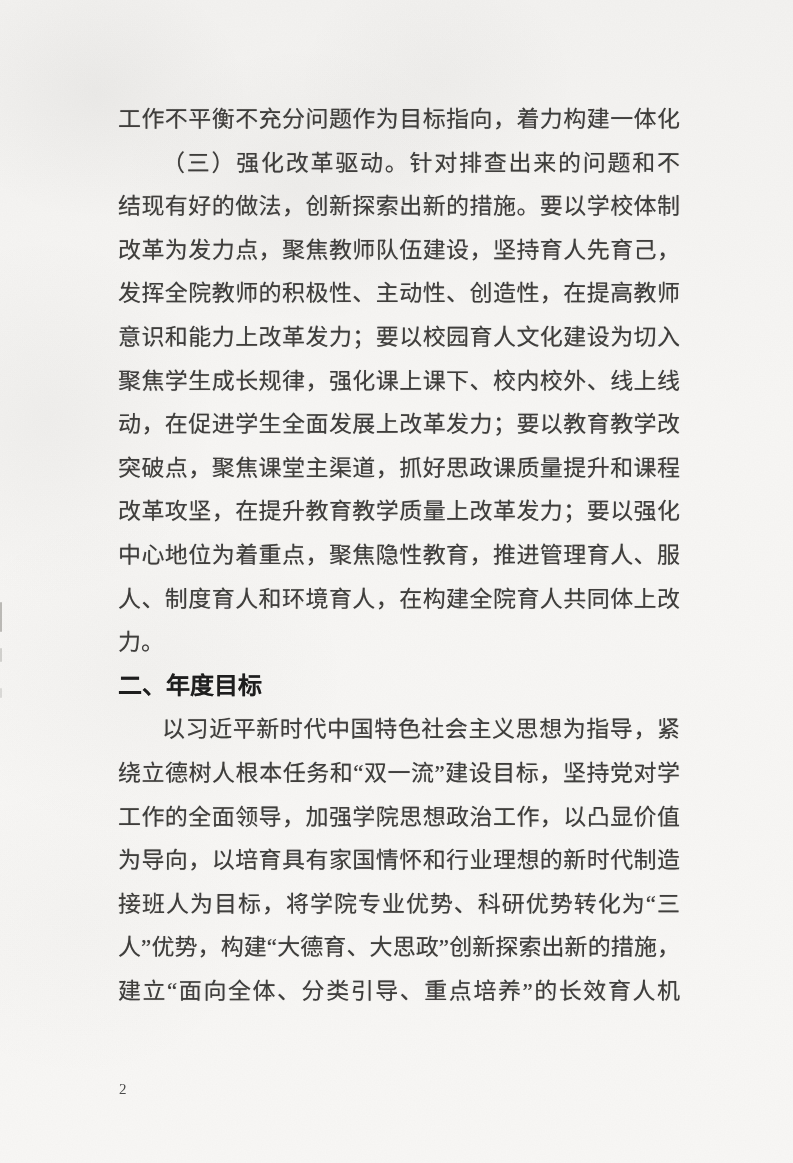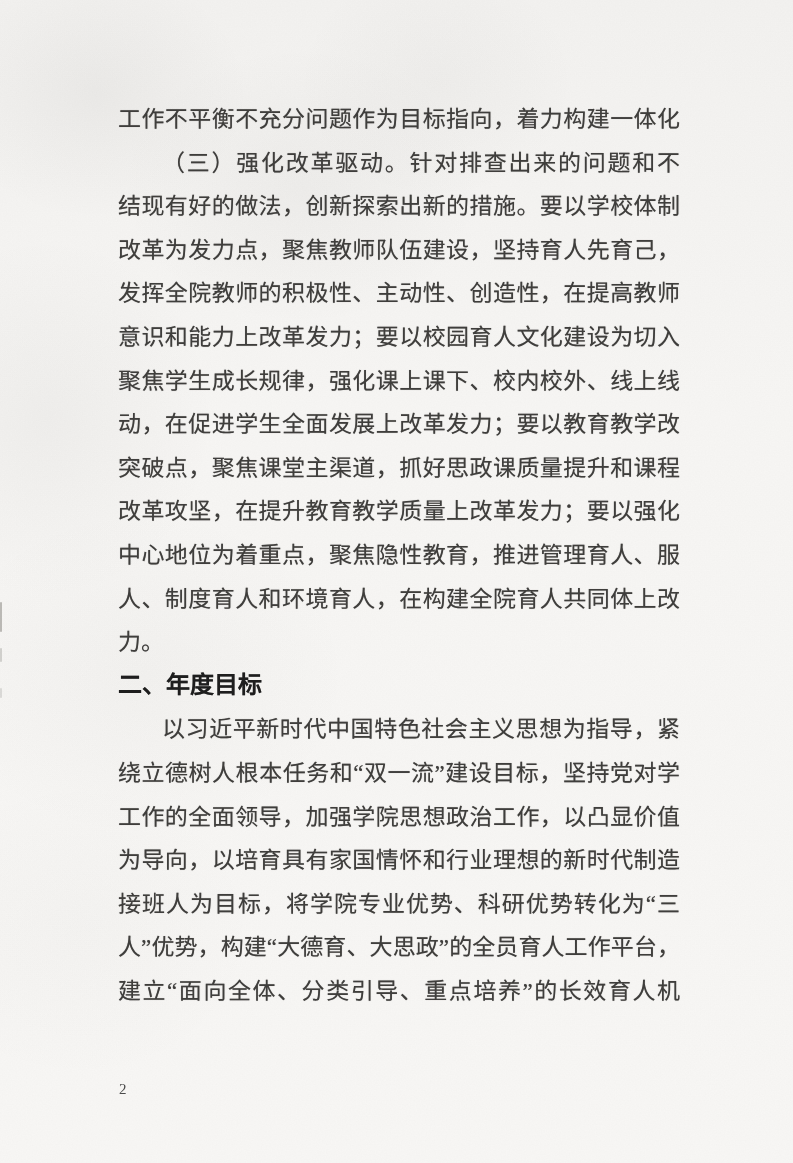--- a/index.html
+++ b/index.html
@@ -63,21 +63,21 @@
     overflow: hidden;
   }
   .line.plain {
     text-align-last: left;
   }
   .line.indent {
     text-indent: 44px;
   }
   .line.heading {
     text-align-last: left;
-    font-family: Liberation Mono, monospace;
+    font-family: Liberation Serif, serif;
     font-weight: 700;
     font-size: 24px;
     color: #1e1e1e;
     text-shadow: 0 0 0.5px rgba(30,30,30,0.6);
   }
   .page-number {
     position: absolute;
     left: 119px;
     top: 1080px;
     font-size: 15px;
@@ -117,18 +117,18 @@
       <div class="line">改革攻坚，在提升教育教学质量上改革发力；要以强化学生</div>
       <div class="line">中心地位为着重点，聚焦隐性教育，推进管理育人、服务育</div>
       <div class="line">人、制度育人和环境育人，在构建全院育人共同体上改革发</div>
       <div class="line plain">力。</div>
       <div class="line heading" style="color: rgb(30, 30, 30);">二、年度目标</div>
       <div class="line indent">以习近平新时代中国特色社会主义思想为指导，紧紧围</div>
       <div class="line">绕立德树人根本任务和“双一流”建设目标，坚持党对学院</div>
       <div class="line">工作的全面领导，加强学院思想政治工作，以凸显价值引领</div>
       <div class="line">为导向，以培育具有家国情怀和行业理想的新时代制造强国</div>
       <div class="line">接班人为目标，将学院专业优势、科研优势转化为“三全育</div>
-      <div class="line">人”优势，构建“大德育、大思政”的全员育人工作平台，</div>
+      <div class="line">人”优势，构建“大德育、大思政”创新探索出新的措施，</div>
       <div class="line">建立“面向全体、分类引导、重点培养”的长效育人机制，</div>
     </div>
 
   <div class="page-number" style="color: rgb(75, 75, 75);">2</div>
 </div>
 
 </body></html>

